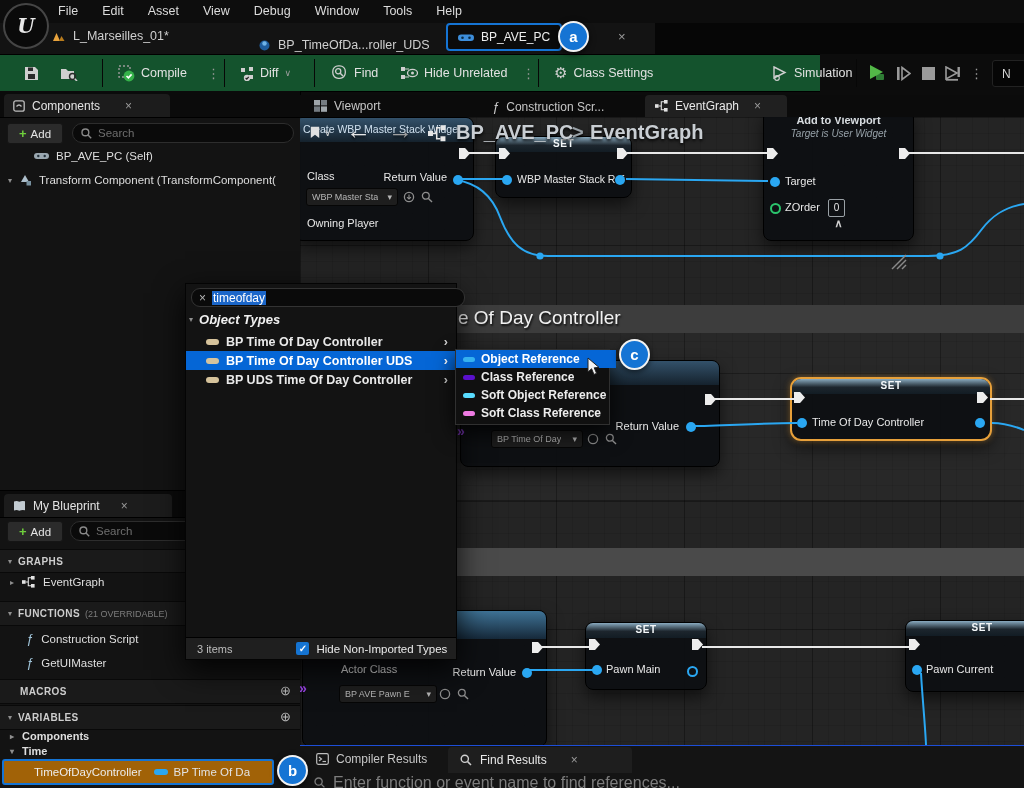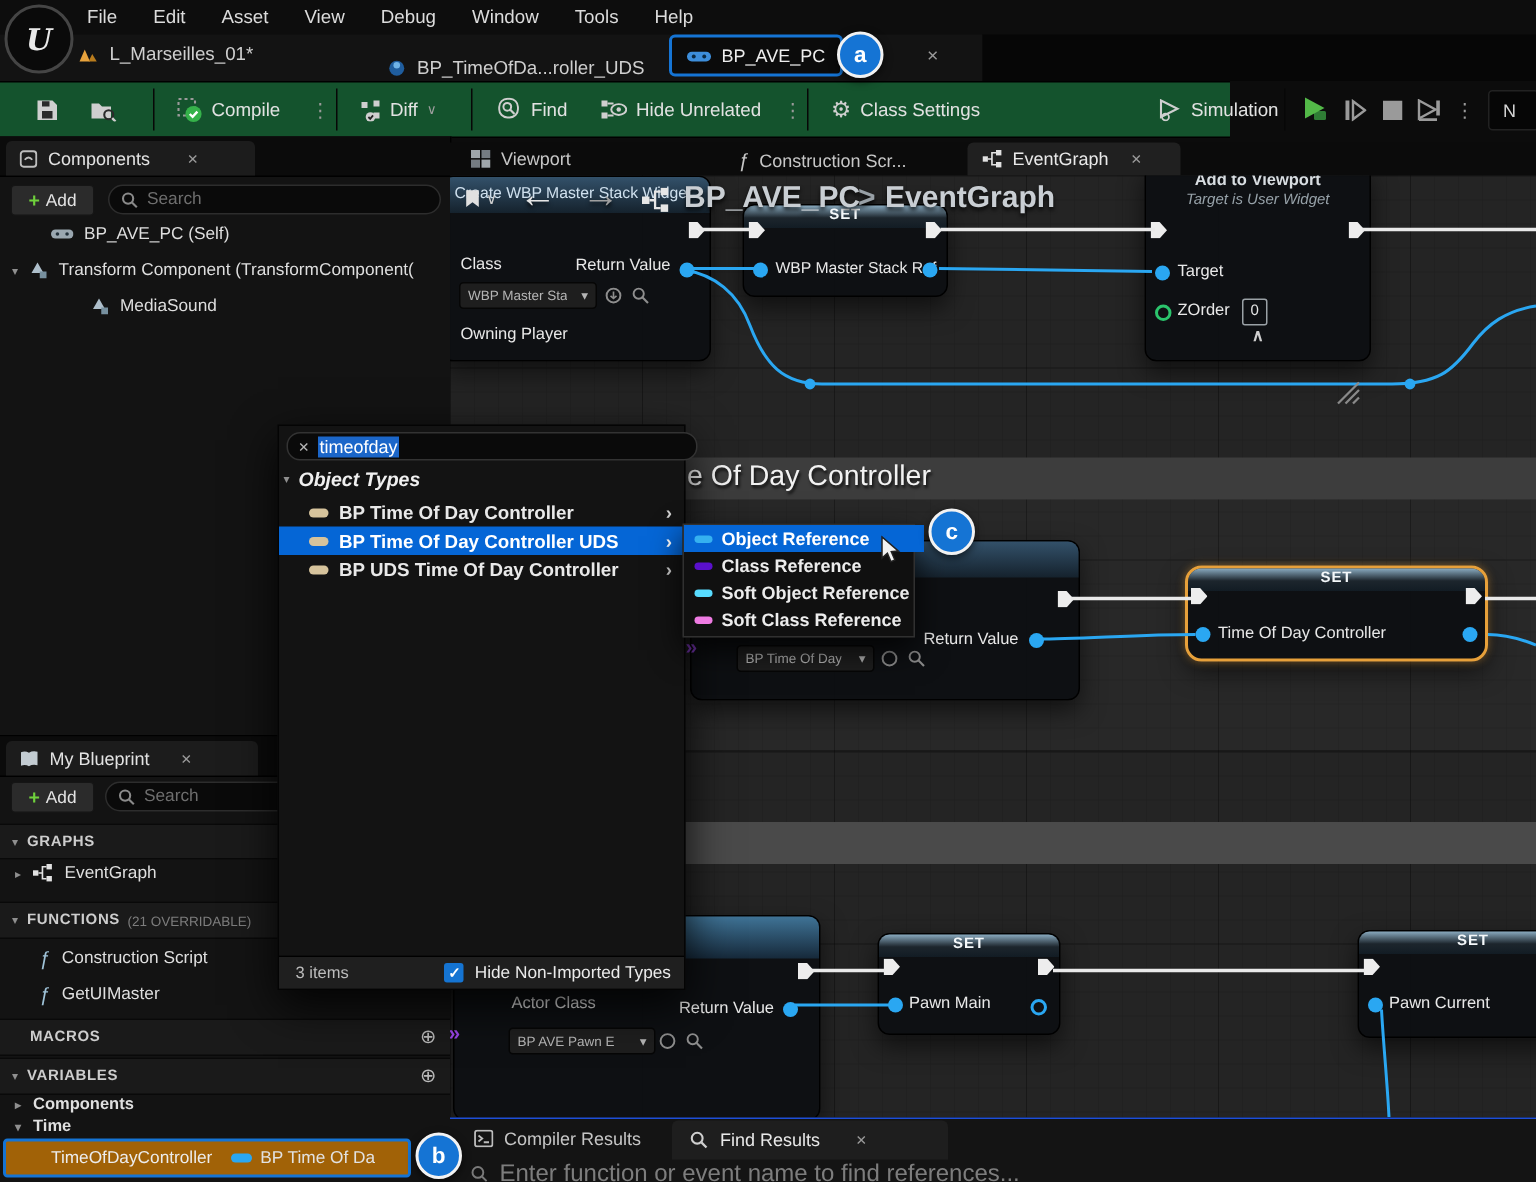--- a/index.html
+++ b/index.html
@@ -238,27 +238,20 @@
       <span>BP_AVE_PC (Self)</span>
     </div>
     <div class="treerow" style="left:8px;top:83px;">
       <span class="tri">▾</span>
       <svg width="13" height="12" viewBox="0 0 13 12">
           <path d="M6 1 L2 8 L10 8 Z" fill="#aebfcb"></path>
           <rect x="7.5" y="7" width="4.5" height="4.5" fill="#77909f"></rect>
         </svg>
       <span>Transform Component (TransformComponent(</span>
     </div>
-    <div class="treerow" style="left:60px;top:107px;">
-      <svg width="13" height="12" viewBox="0 0 13 12">
-          <path d="M6 1 L2 8 L10 8 Z" fill="#aebfcb"></path>
-          <rect x="7.5" y="7" width="4.5" height="4.5" fill="#77909f"></rect>
-        </svg>
-      <span>MediaSound</span>
-    </div>
   </div>
 
   <div class="abs" style="left:0;top:490px;width:300px;height:298px;background:#131313;border-right:1px solid #000;border-top:1px solid #000;">
     <div class="panel-tabbar" style="left:0;top:0;width:300px;height:26px;">
       <div class="panel-tab" style="left:4px;top:3px;height:23px;width:150px;">
         <svg width="13" height="12" viewBox="0 0 13 12">
             <path d="M1 1.5 Q3.8 0.4 6.3 1.8 Q8.8 0.4 12 1.2 V10.2 Q8.8 9.4 6.3 10.8 Q3.8 9.4 1 10.5 Z" fill="#c3ccd2"></path>
             <line x1="6.3" y1="1.8" x2="6.3" y2="10.8" stroke="#5a6possible4" stroke-width="0"></line>
           </svg>
         <span>My Blueprint</span>

